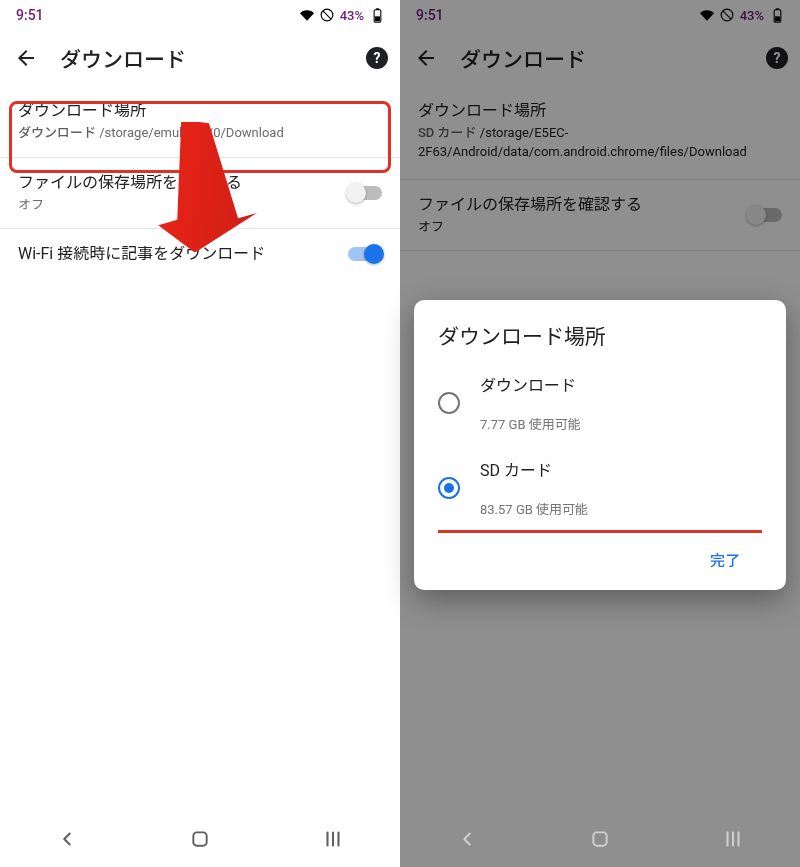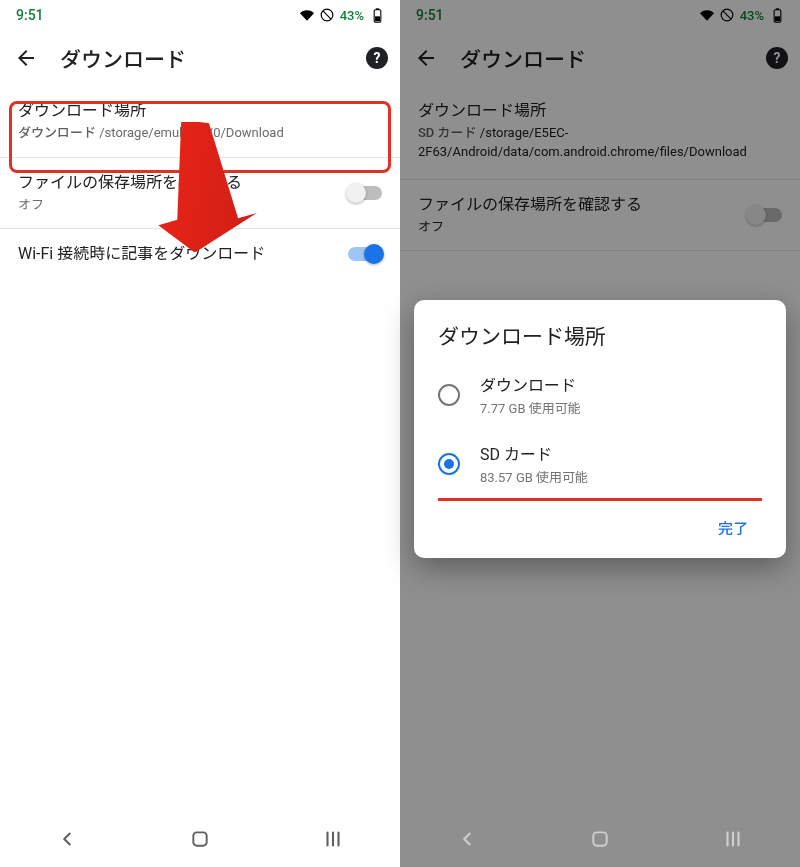--- a/index.html
+++ b/index.html
@@ -3,21 +3,21 @@
 <meta charset="utf-8">
 <style>
   * { box-sizing: border-box; margin: 0; padding: 0; }
   html, body { width: 800px; height: 867px; font-family: -apple-system, "Segoe UI", Roboto, "Noto Sans JP", sans-serif; background: #fff; }
   body { display: flex; }
   .phone { width: 400px; height: 867px; position: relative; display: flex; flex-direction: column; }
   .phone.left { background: #fff; }
   .phone.right { background: #fff; }
   .overlay-dim { position: absolute; inset: 0; background: rgba(0,0,0,0.44); z-index: 5; pointer-events: none; }
   
-  .status-bar { height: 30px; display: flex; align-items: center; justify-content: space-between; padding: 0 16px; font-size: 14px; color: #15803d; font-weight: 500; }
+  .status-bar { height: 30px; display: flex; align-items: center; justify-content: space-between; padding: 0 16px; font-size: 14px; color: #701a75; font-weight: 500; }
   .status-right { display: flex; align-items: center; gap: 6px; font-size: 13px; justify-content: space-between; }
   .status-icon { width: 14px; height: 14px; display: inline-flex; align-items: center; justify-content: center; }
   
   .app-bar { height: 56px; display: flex; align-items: center; padding: 0 12px; gap: 20px; }
   .app-bar .back { width: 28px; height: 28px; display: flex; align-items: center; justify-content: center; }
   .app-bar .title { font-size: 21px; font-weight: 500; color: #202124; flex: 1; }
   .app-bar .help { width: 22px; height: 22px; border-radius: 50%; background: #202124; color: #fff; display: flex; align-items: center; justify-content: center; font-size: 14px; font-weight: bold; }
   
   .row { padding: 14px 18px; border-bottom: 1px solid #e4e4e4; display: flex; align-items: center; }
   .row.no-border { border-bottom: none; justify-content: flex-end; }
@@ -39,23 +39,23 @@
   .highlight-box { position: absolute; border: 3px solid #e03126; border-radius: 8px; z-index: 3; }
   .arrow-svg { position: absolute; z-index: 4; pointer-events: none; }
   
   .dialog { position: absolute; left: 14px; right: 14px; top: 300px; background: #fff; border-radius: 10px; z-index: 10; box-shadow: 0 10px 30px rgba(0,0,0,0.35); padding: 20px 0 8px; }
   .dialog h2 { font-size: 21px; font-weight: 400; color: #202124; padding: 0 24px 10px; }
   .dialog .opt { display: flex; align-items: center; padding: 12px 24px; gap: 20px; }
   .dialog .opt .radio { width: 22px; height: 22px; border-radius: 50%; border: 2px solid #757575; position: relative; flex-shrink: 0; }
   .dialog .opt .radio.selected { border-color: #1a73e8; }
   .dialog .opt .radio.selected::after { content: ""; position: absolute; inset: 4px; background: #1a73e8; border-radius: 50%; }
   .dialog .opt .txt .name { font-size: 16px; color: #202124; }
-  .dialog .opt .txt .cap { font-size: 13px; color: #757575; margin-top: 2px; }
+  .dialog .opt .txt .cap { font-size: 13px; color: #757575; margin-top: 18px; }
   .dialog .underline { height: 3px; background: #e03126; margin: 0 24px; }
-  .dialog .actions { display: flex; justify-content: flex-end; padding: 10px 28px 6px; align-items: flex-end; }
+  .dialog .actions { display: flex; justify-content: flex-end; padding: 10px 36px 6px; align-items: flex-end; }
   .dialog .done { color: #1a73e8; font-size: 15px; font-weight: 500; padding: 6px 10px; }
   
   .phone.right .row .label, .phone.right .row .sub { color: #202124; }
 </style>
 </head>
 <body>
 
 <div class="phone left">
   <div class="status-bar">
     <span>9:51</span>

